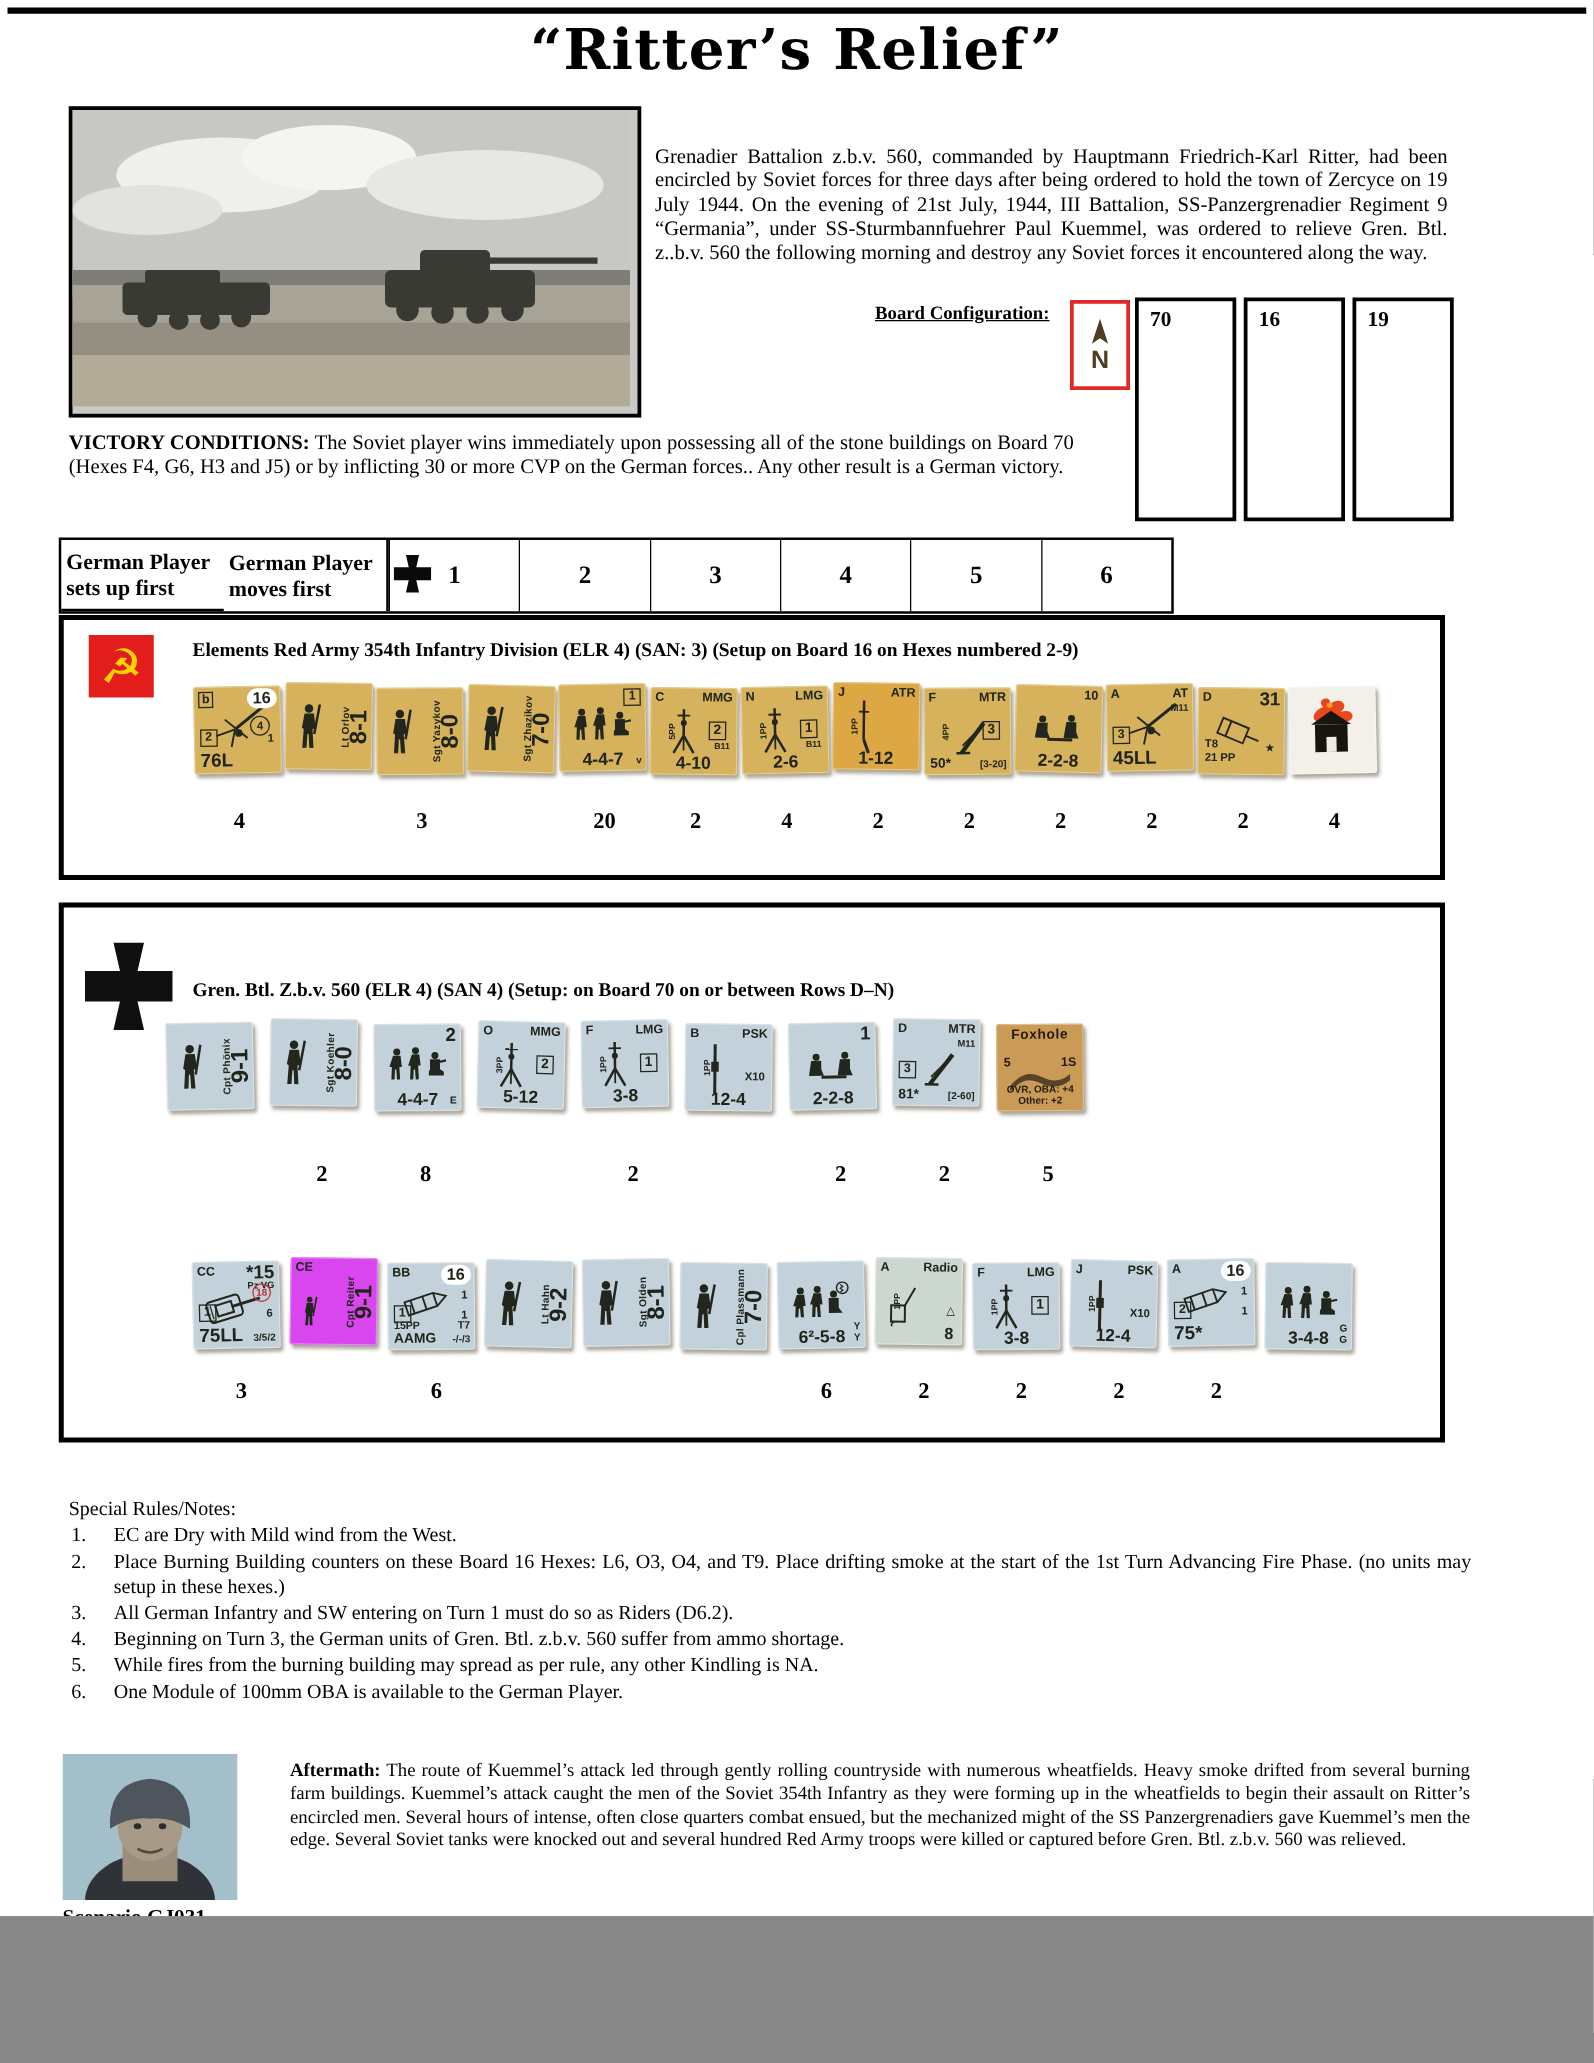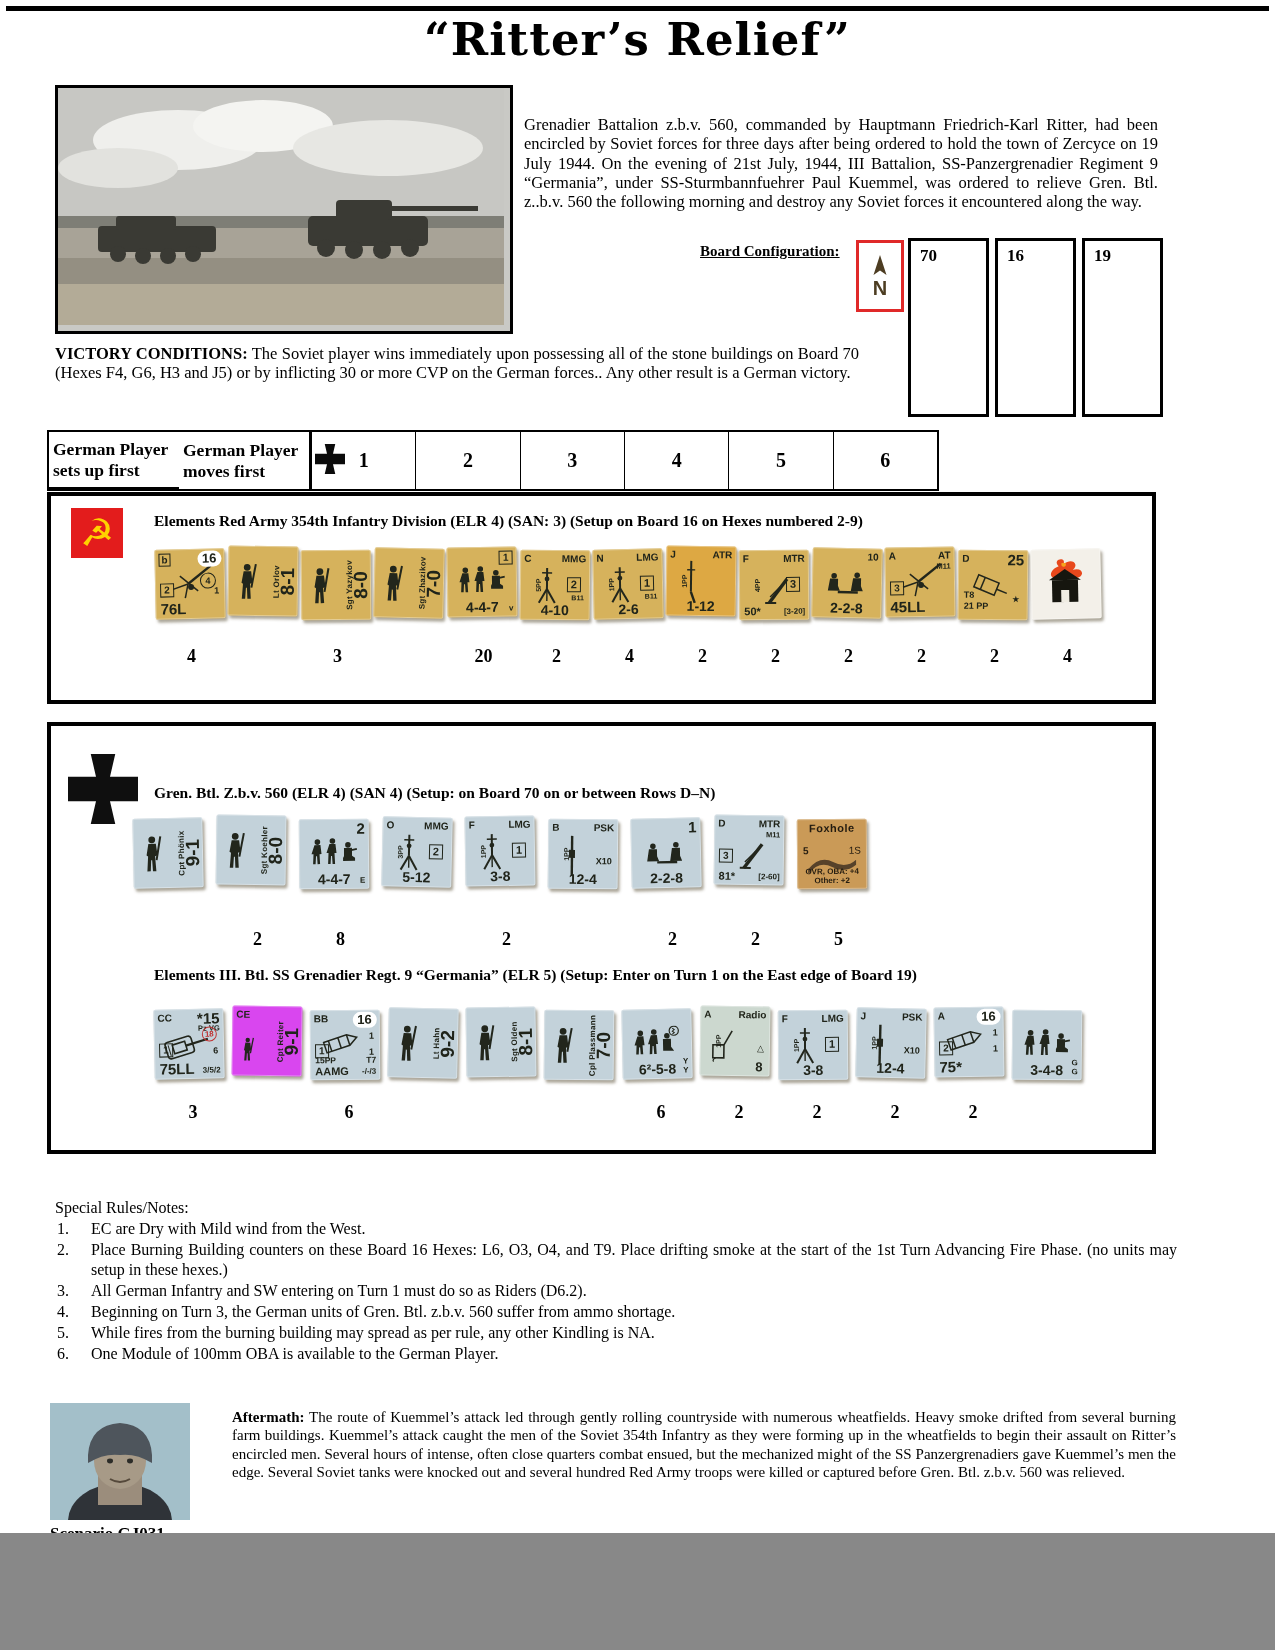--- a/index.html
+++ b/index.html
@@ -87,21 +87,21 @@
   .p-sr1{right:6px;top:21px;font-size:9px;font-weight:bold}
   .p-blv{left:5px;bottom:2px;font-size:15px;font-weight:bold}
   .p-bl{left:5px;bottom:3px;font-size:11px;font-weight:bold}
   .p-bl2{left:5px;bottom:15px;font-size:8.5px;font-weight:bold}
   .p-bm{left:0;right:0;bottom:2px;text-align:center;font-size:14px;font-weight:bold}
   .p-br{right:4px;bottom:4px;font-size:8px;font-weight:bold;text-align:right;white-space:pre-line}
   .p-br2t{right:4px;bottom:15px;font-size:8.5px;font-weight:bold}
   .p-br3{right:7px;bottom:2px;font-size:13px;font-weight:bold}
   .p-tc{left:0;right:0;top:3px;text-align:center;font-size:11px;font-weight:bold;letter-spacing:.5px}
   .p-mls{left:6px;top:26px;font-size:10px;font-weight:bold}
-  .p-mrs{right:6px;top:26px;font-size:10px;font-weight:normal}
+  .p-mrs{right:6px;top:26px;font-size:10px;font-weight:bold}
   .p-l2{left:0;right:0;bottom:13px;text-align:center;font-size:8px;font-weight:bold}
   .p-l3{left:0;right:0;bottom:4px;text-align:center;font-size:8px;font-weight:bold}
   .p-star{right:8px;bottom:16px;font-size:9px}
   .p-ml2{left:6px;bottom:20px;font-size:9px;font-weight:bold}
   .p-ml3{left:6px;bottom:9px;font-size:9px;font-weight:bold}
   .c-icon{left:50%;top:54%;transform:translate(-50%,-50%)}
   .ic-soldier{left:30%}
   .ic-squad,.ic-squadss{top:48%}
   .ic-mg{left:38%}
   .ic-psk{left:34%;top:56%}
@@ -376,21 +376,21 @@
         </div>
         <div class="counter sov" style="transform: rotate(0.6deg) translateY(2px);">
           <span class="c-icon ic-limber"><svg width="40" height="32" viewBox="0 0 40 32">
               <g stroke="#22261c" stroke-width="1.5" fill="none" transform="rotate(22 20 16)">
                 <rect x="5" y="9" width="22" height="13"></rect>
                 <line x1="12" y1="9" x2="12" y2="22"></line>
                 <line x1="27" y1="15.5" x2="38" y2="15.5"></line>
               </g>
             </svg></span>
           <span class="p-tl">D</span>
-          <span class="p-trbig">25</span>
+          <span class="p-trbig">31</span>
           <span class="p-ml2">T8</span>
           <span class="p-ml3">21 PP</span>
           <span class="p-star">★</span>
         </div>
         <div class="counter bld" style="transform: rotate(-1.2deg) translateY(1px);">
           <span class="c-icon ic-firebldg"><svg width="58" height="54" viewBox="0 0 58 54">
               <path d="M22,10 C15,3 30,0 27,8 C36,1 43,9 36,14 C48,11 48,23 38,22 L20,22 C11,22 13,13 22,10 Z" fill="#e8481c"></path>
               <path d="M25,7 C23,12 31,12 29,7" fill="#f6a31c"></path>
               <g fill="#16160f">
                 <path d="M12,24 L28,13 L44,24 Z"></path>
@@ -551,21 +551,20 @@
         <span class="cnt"></span>
         <span class="cnt">2</span>
         <span class="cnt">8</span>
         <span class="cnt"></span>
         <span class="cnt">2</span>
         <span class="cnt"></span>
         <span class="cnt">2</span>
         <span class="cnt">2</span>
         <span class="cnt">5</span>
       </div>
-    <div class="obhead gh2">Elements  III. Btl. SS Grenadier Regt. 9 “Germania” (ELR 5) (Setup:  Enter on Turn 1 on the East edge of Board 19)</div>
     <div class="crow grow2" style="--slot:78px">
         <div class="counter ger" style="transform: rotate(-1.2deg) translateY(1px);">
           <span class="c-icon ic-tank"><svg width="50" height="36" viewBox="0 0 50 36">
               <g stroke="#22261c" stroke-width="1.6" fill="none" transform="rotate(-16 25 18)">
                 <rect x="5" y="9" width="27" height="17" rx="3"></rect>
                 <rect x="12" y="13" width="13" height="9"></rect>
                 <line x1="25" y1="17.5" x2="48" y2="17.5" stroke-width="2.2"></line>
                 <line x1="8" y1="12" x2="8" y2="23" stroke-width="1"></line>
               </g>
             </svg></span>

